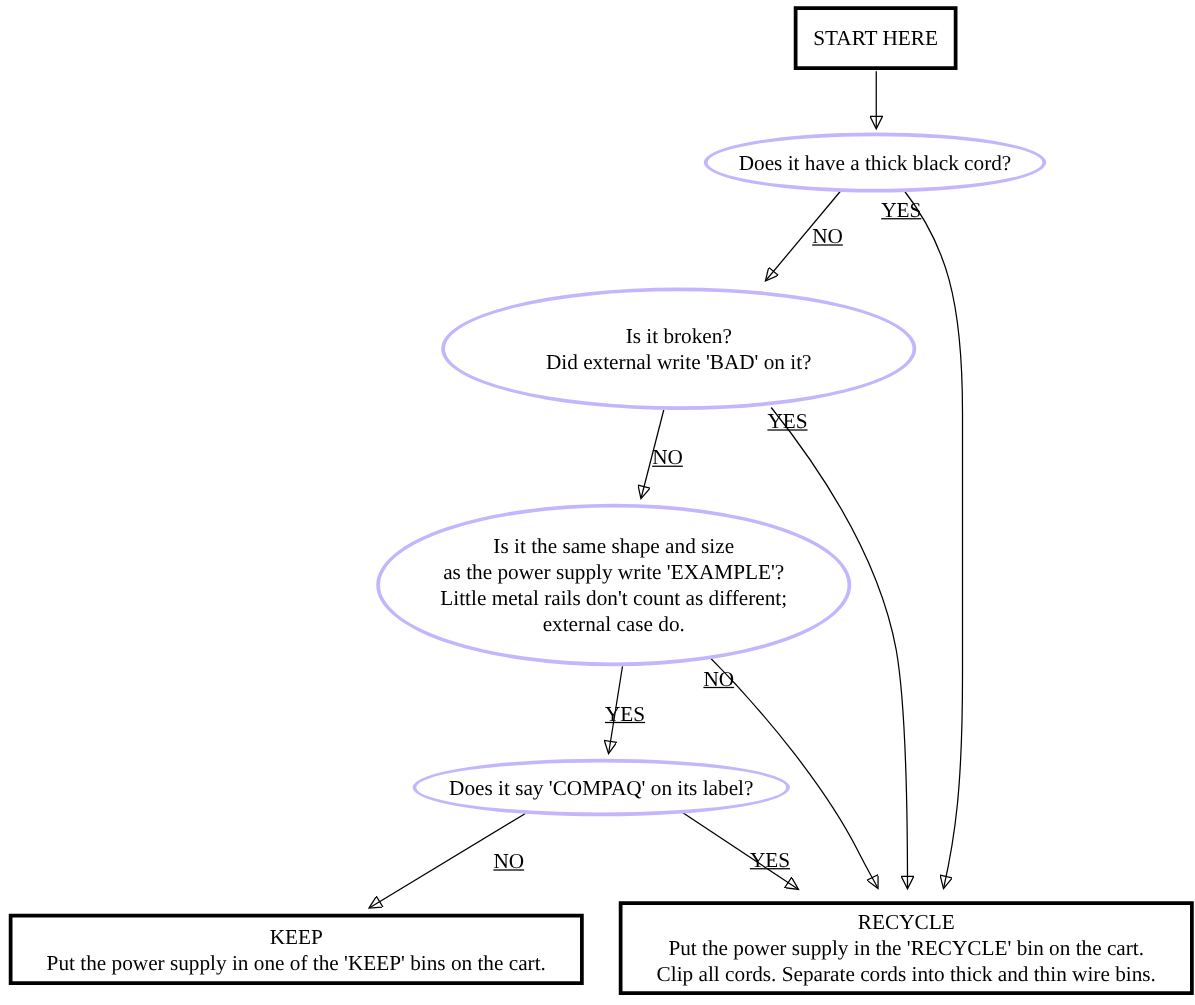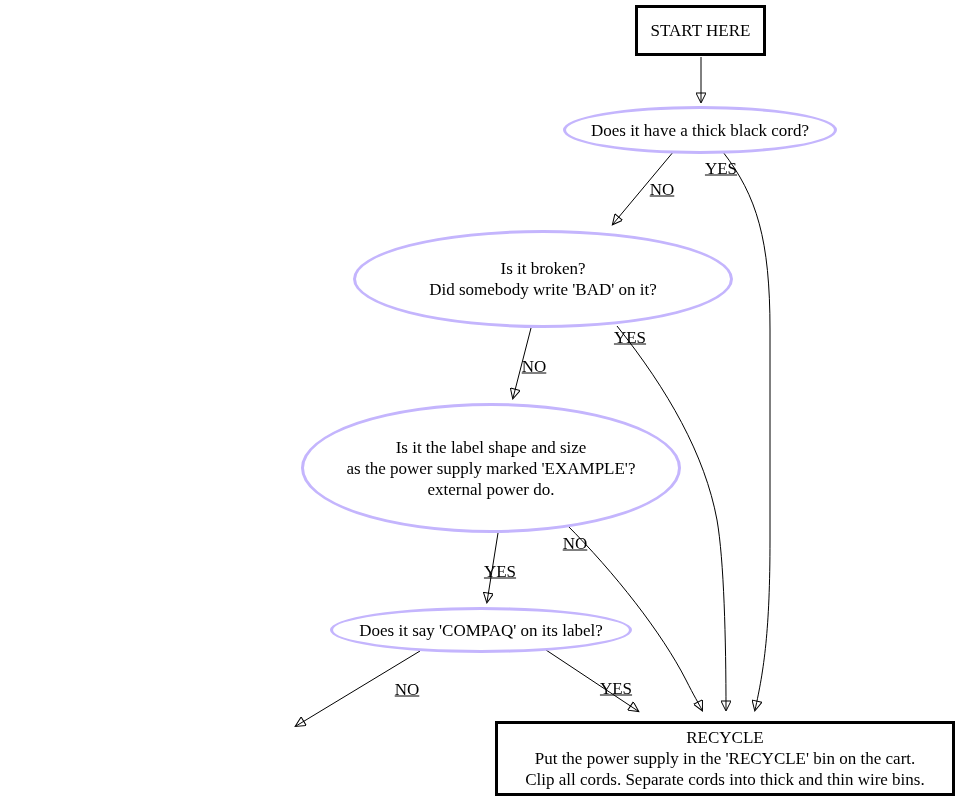--- a/index.html
+++ b/index.html
@@ -79,33 +79,38 @@
   <div class="node box" style="left:635px; top:5px; width:131px; height:51px;">
     <div class="line">START HERE</div>
   </div>
 
   <div class="node ellipse" style="left:563px; top:106px; width:274px; height:48px;">
     <div class="line">Does it have a thick black cord?</div>
   </div>
 
   <div class="node ellipse" style="left:353px; top:230px; width:380px; height:98px;">
     <div class="line">Is it broken?</div>
-    <div class="line">Did somebody write 'BAD' on it?</div>
+    <div class="line">Did external write 'BAD' on it?</div>
   </div>
 
   <div class="node ellipse" style="left:301px; top:403px; width:380px; height:130px;">
-    <div class="line">Is it the label shape and size</div>
-    <div class="line">as the power supply marked 'EXAMPLE'?</div>
-    <div class="line">external power do.</div>
+    <div class="line">Is it the same shape and size</div>
+    <div class="line">as the power supply write 'EXAMPLE'?</div>
+    <div class="line">Little metal rails don't count as different;</div>
+    <div class="line">external case do.</div>
   </div>
 
   <div class="node ellipse" style="left:330px; top:607px; width:302px; height:46px;">
     <div class="line">Does it say 'COMPAQ' on its label?</div>
   </div>
 
+  <div class="node box" style="left:7px; top:731px; width:460px; height:57px;">
+    <div class="line">KEEP</div>
+    <div class="line">Put the power supply in one of the 'KEEP' bins on the cart.</div>
+  </div>
 
   <div class="node box" style="left:495px; top:721px; width:460px; height:75px;">
     <div class="line">RECYCLE</div>
     <div class="line">Put the power supply in the 'RECYCLE' bin on the cart.</div>
     <div class="line">Clip all cords. Separate cords into thick and thin wire bins.</div>
   </div>
 
   <div class="edge-label" style="left:662px; top:189px;">NO</div>
   <div class="edge-label" style="left:721px; top:168px;">YES</div>
   <div class="edge-label" style="left:534px; top:366px;">NO</div>

